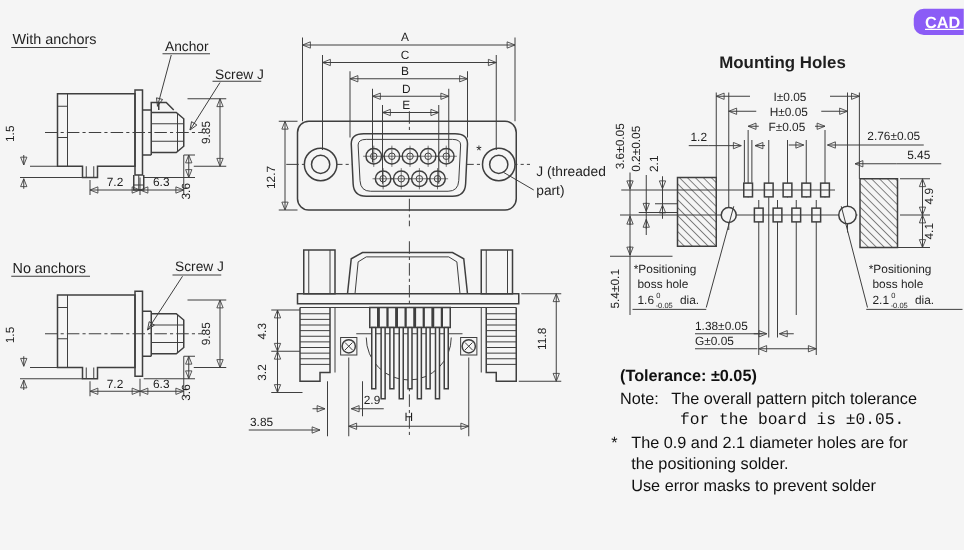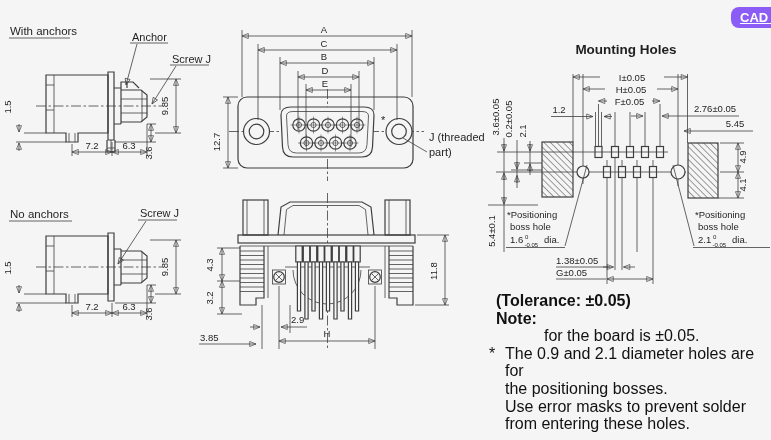--- a/index.html
+++ b/index.html
@@ -10,26 +10,26 @@
   .cl{stroke-width:0.8;stroke-dasharray:10 2.5 2.5 2.5;}
   .fillbg{fill:#f5f5f5;}
   .hatchfill{fill:url(#h);}
   text{fill:#1f1f1f;stroke:none;font-family:"Liberation Sans",sans-serif;}
   .d{font-size:9.5px;} .dm{font-size:9.5px;text-anchor:middle;}
   .l{font-size:11px;} .lt{font-size:11.5px;}
   .sup{font-size:6px;} 
   .ttl{font-size:13.5px;font-weight:bold;text-anchor:middle;}
   .badge{position:absolute;left:731px;top:7px;width:78px;height:21px;background:#8b5cf6;border-radius:8px;
          color:#fff;font:bold 13px "Liberation Sans",sans-serif;display:flex;align-items:center;justify-content:center;text-decoration:underline;}
-  .notes{position:absolute;left:489px;top:292px;width:282px;font-size:16px;line-height:17.6px;color:#111;}
+  .notes{position:absolute;left:489px;top:292px;width:282px;font-size:13px;line-height:17.6px;color:#111;}
   .notes .row{display:flex;}
   .b{font-weight:bold;}
   .tol{padding-left:7px;}
-  .nlab{flex:none;width:48px;padding-left:7px;box-sizing:border-box;font-weight:bold;}
-  .ind{padding-left:55px;}
+  .nlab{flex:none;width:48px;padding-left:7px;box-sizing:border-box;font-weight:normal;}
+  .ind{padding-left:55px;font-family:Liberation Mono, monospace;}
   .slab{flex:none;width:16px;}
   .cind{padding-left:16px;}
 </style>
 </head>
 <body>
 
 <div class="stage">
 
 <svg width="771" height="440" viewBox="0 0 771 440">
   <defs>
@@ -302,24 +302,24 @@
 </svg>
 
 <div class="badge">
   <span>CAD Data</span>
 </div>
 
 <div class="notes">
   <div class="b tol">(Tolerance: ±0.05)</div>
   <div class="row">
     <span class="nlab">Note:</span>
+    <span>The overall pattern pitch tolerance</span>
   </div>
   <div class="ind">for the board is ±0.05.</div>
   <div class="row">
     <span class="slab">*</span>
     <span>The 0.9 and 2.1 diameter holes are for</span>
   </div>
-  <div class="cind">the positioning bosses.</div>
+  <div class="cind">the positioning solder.</div>
   <div class="cind">Use error masks to prevent solder</div>
-  <div class="cind">from entering these holes.</div>
 </div>
 
 </div>
 
 </body></html>

